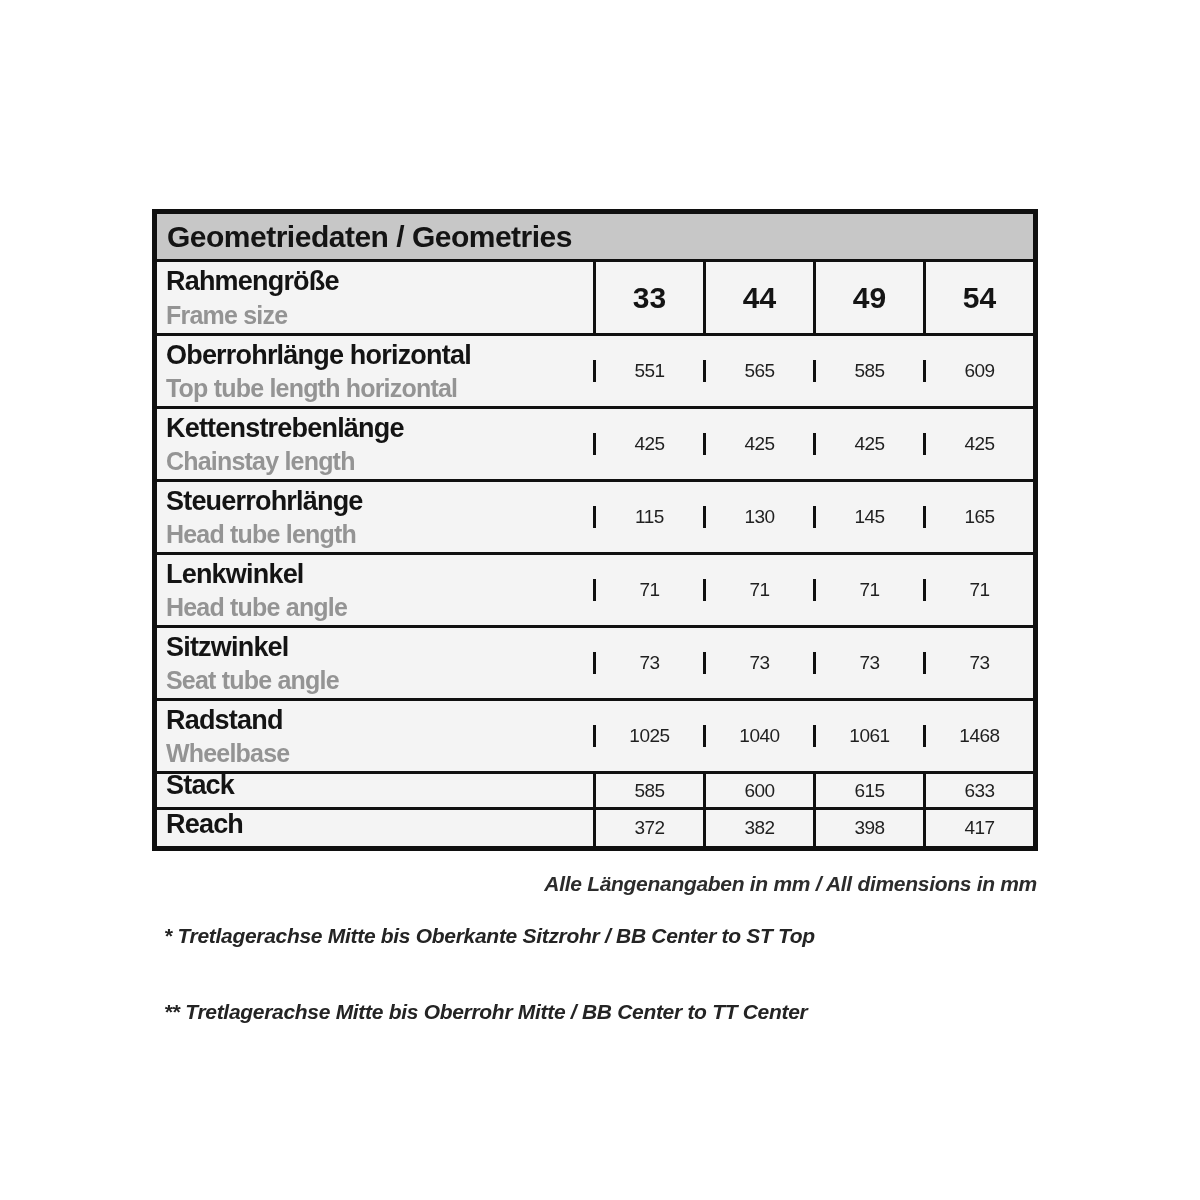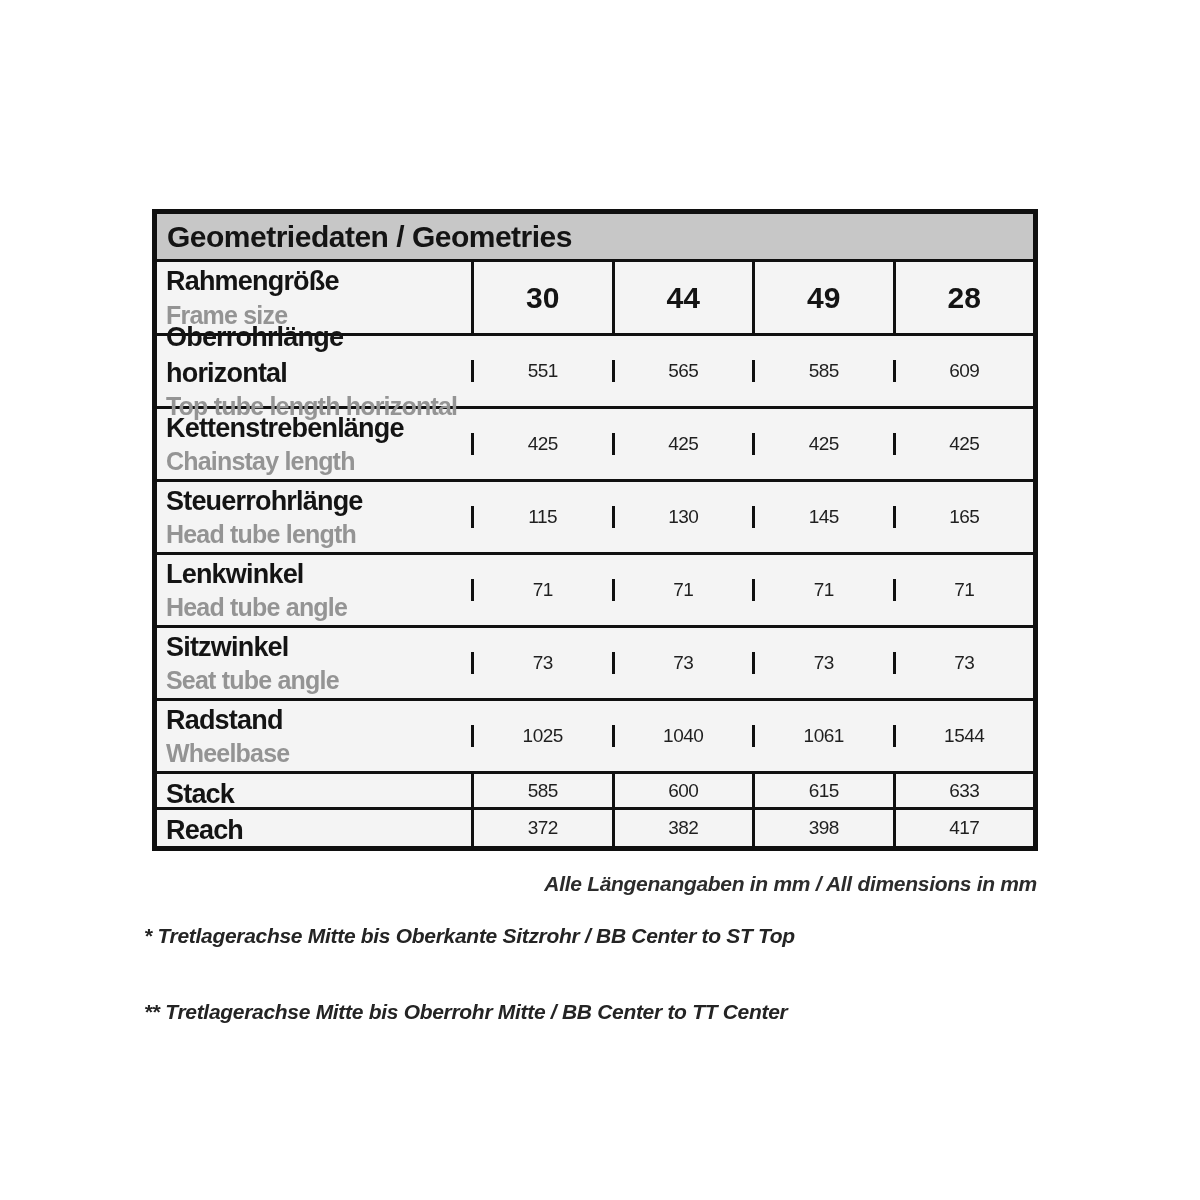--- a/index.html
+++ b/index.html
@@ -32,21 +32,21 @@
   .row {
     display: flex;
     border-bottom: 3px solid #101010;
     background: #f4f4f4;
   }
   .row:last-child { border-bottom: none; }
   .row.sizes   { height: 74px; }
   .row.double  { height: 73px; align-items: center; }
   .row.single  { height: 36px; }
   .label-cell {
-    width: 314px;
+    width: 436px;
     padding: 3px 6px 4px 9px;
     display: flex;
     flex-direction: column;
     justify-content: center;
   }
   .val-cell {
     flex: 1;
     border-left: 3px solid #101010;
     display: flex;
     align-items: center;
@@ -69,34 +69,34 @@
   .sizes .val-cell {
     font-size: 30px;
     font-weight: bold;
     color: #141414;
   }
   .data .val-cell {
     font-size: 19px;
     color: #1f1f1f;
     letter-spacing: -0.5px;
   }
-  .single .label-cell { justify-content: flex-start; border-radius: 12px; }
+  .single .label-cell { justify-content: flex-end; border-radius: 12px; }
   .unit-note {
     position: absolute;
     top: 872px;
     right: 163px;
     font-size: 21px;
     font-style: italic;
     font-weight: bold;
     color: #2c2c2c;
     letter-spacing: -0.3px;
   }
   .footnote {
     position: absolute;
-    left: 144px;
+    left: 164px;
     font-size: 21px;
     font-style: italic;
     font-weight: bold;
     color: #242424;
     letter-spacing: -0.3px;
   }
   .footnote-1 { top: 924px; }
   .footnote-2 { top: 964px; margin-top: 36px; }
 </style>
 </head>
@@ -104,24 +104,24 @@
 
 <div class="geo-table">
 
   <div class="title-row">Geometriedaten / Geometries</div>
 
   <div class="row sizes">
     <div class="label-cell">
       <span class="de">Rahmengröße</span>
       <span class="en">Frame size</span>
     </div>
-    <div class="val-cell">30</div>
+    <div class="val-cell">33</div>
     <div class="val-cell">44</div>
     <div class="val-cell">49</div>
-    <div class="val-cell">28</div>
+    <div class="val-cell">54</div>
   </div>
 
   <div class="row double data">
     <div class="label-cell">
       <span class="de">Oberrohrlänge horizontal</span>
       <span class="en">Top tube length horizontal</span>
     </div>
     <div class="val-cell">551</div>
     <div class="val-cell">565</div>
     <div class="val-cell">585</div>
@@ -173,21 +173,21 @@
   </div>
 
   <div class="row double data">
     <div class="label-cell">
       <span class="de">Radstand</span>
       <span class="en">Wheelbase</span>
     </div>
     <div class="val-cell">1025</div>
     <div class="val-cell">1040</div>
     <div class="val-cell">1061</div>
-    <div class="val-cell">1544</div>
+    <div class="val-cell">1468</div>
   </div>
 
   <div class="row single data">
     <div class="label-cell">
       <span class="de">Stack</span>
     </div>
     <div class="val-cell">585</div>
     <div class="val-cell">600</div>
     <div class="val-cell">615</div>
     <div class="val-cell">633</div>

